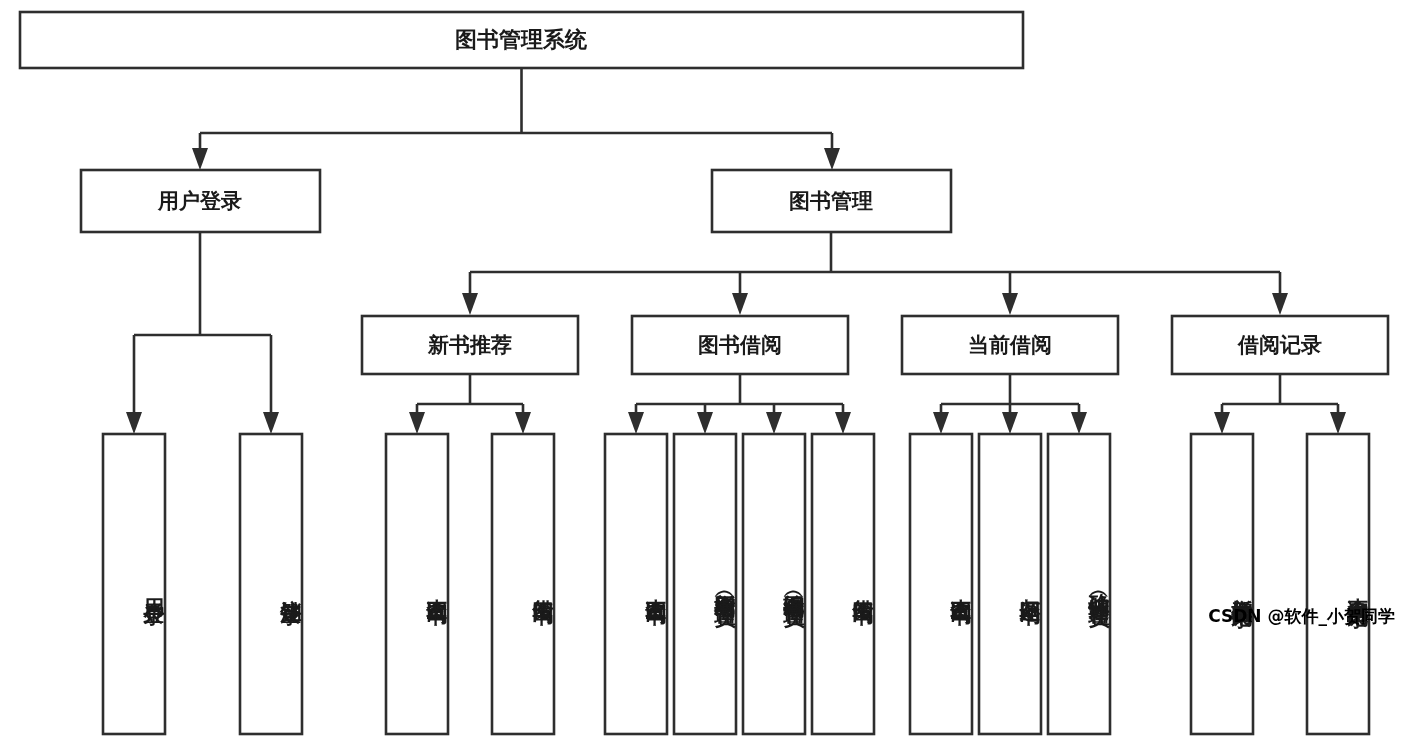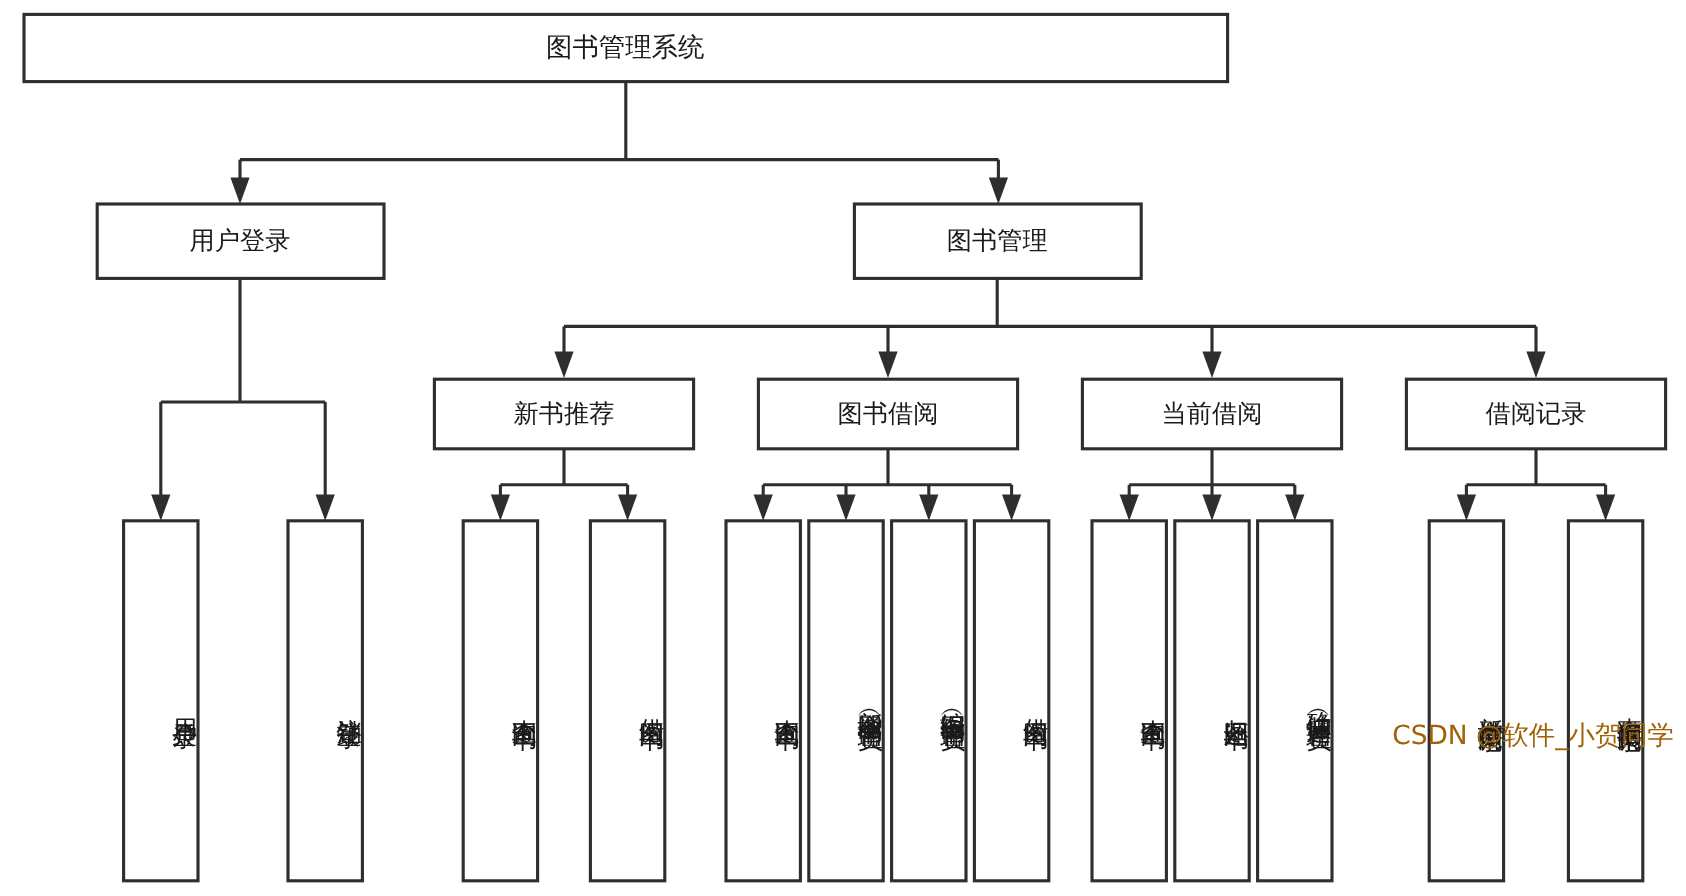--- a/index.html
+++ b/index.html
@@ -11,20 +11,21 @@
     width: 1405px;
     height: 747px;
     font-family: "DejaVu Sans", "Liberation Sans", sans-serif;
     overflow: hidden;
     position: relative;
   }
   #diagram-root {
     position: relative;
     width: 1405px;
     height: 634px;
+    font-weight: bold;
   }
   svg.flow {
     position: absolute;
     top: 0;
     left: 0;
     width: 1405px;
     height: 747px;
     display: block;
   }
   .node-box {
@@ -66,22 +67,22 @@
     align-items: flex-start;
     justify-content: center;
     white-space: nowrap;
     pointer-events: none;
   }
   .watermark {
     position: absolute;
     right: 10px;
     bottom: 6px;
     font-family: "DejaVu Sans", "Liberation Sans", sans-serif;
-    font-size: 22px;
-    color: #a16207;
+    font-size: 17px;
+    color: #000000;
     white-space: nowrap;
     user-select: none;
   }
 </style>
 </head>
 <body>
 
 <div id="diagram-root">
 
   <svg class="flow" viewBox="0 0 1405 747" xmlns="http://www.w3.org/2000/svg">

